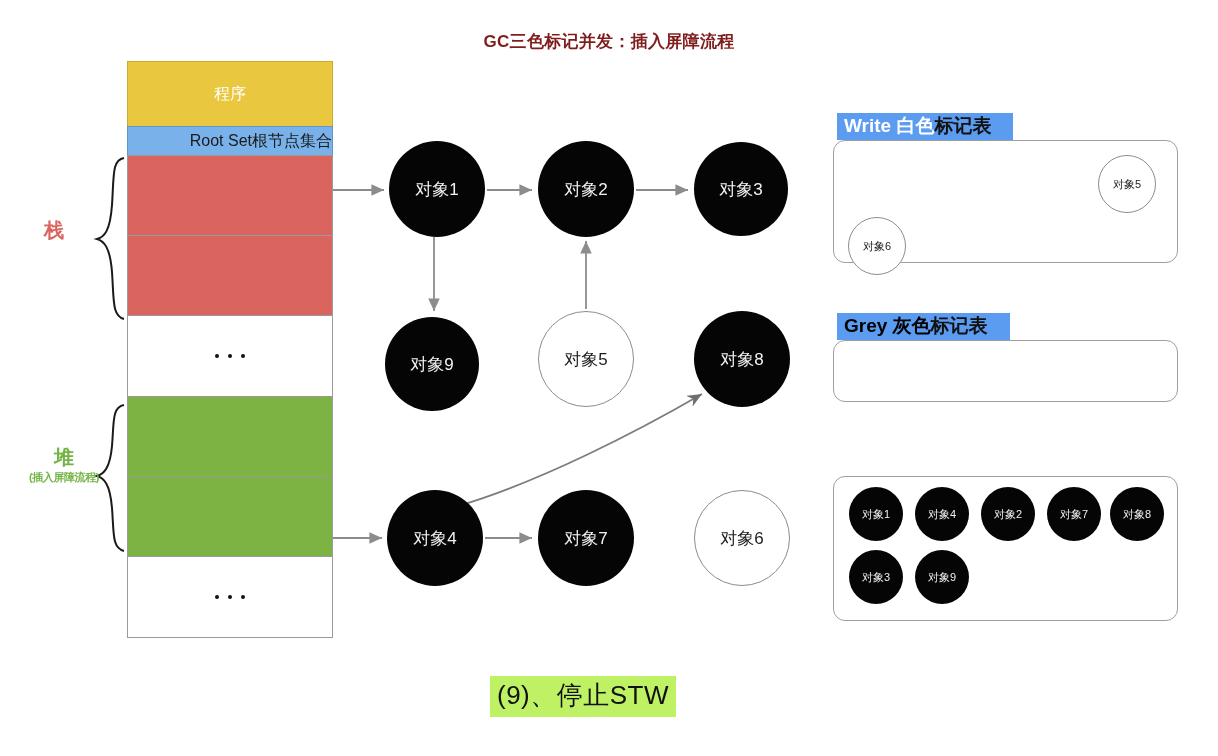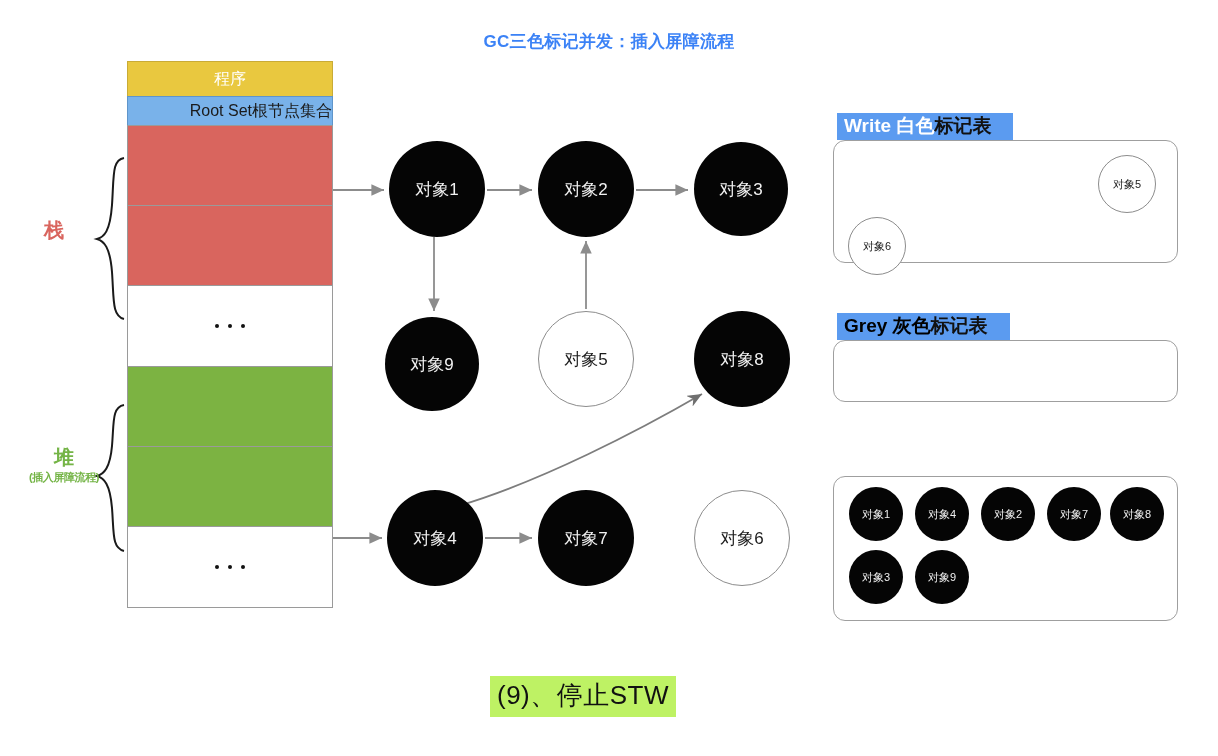--- a/index.html
+++ b/index.html
@@ -17,41 +17,41 @@
 
   
   #diagram-title {
     position: absolute;
     left: 0; top: 30px;
     width: 1218px;
     text-align: center;
     font-size: 17px;
     font-weight: bold;
     letter-spacing: 0.3px;
-    color: #3b82f6;
+    color: #7f1d1d;
   }
 
   
   #memory-column {
     position: absolute;
     left: 127px; top: 62px;
     width: 206px;
   }
   .mem-block {
     box-sizing: border-box;
     border: 1px solid #9a9a9a;
     margin-top: -1px;
     display: flex;
     align-items: center;
     justify-content: center;
     font-size: 15px;
     position: relative;
   }
   .mem-program {
-    height: 36px;
+    height: 66px;
     background: #e9c83f;
     color: #ffffff;
     font-size: 16px;
     border-color: #c9ab36;
     text-align: center;
   }
   .mem-rootset {
     height: 30px;
     background: #79b2ea;
     color: #1b1b1b;

